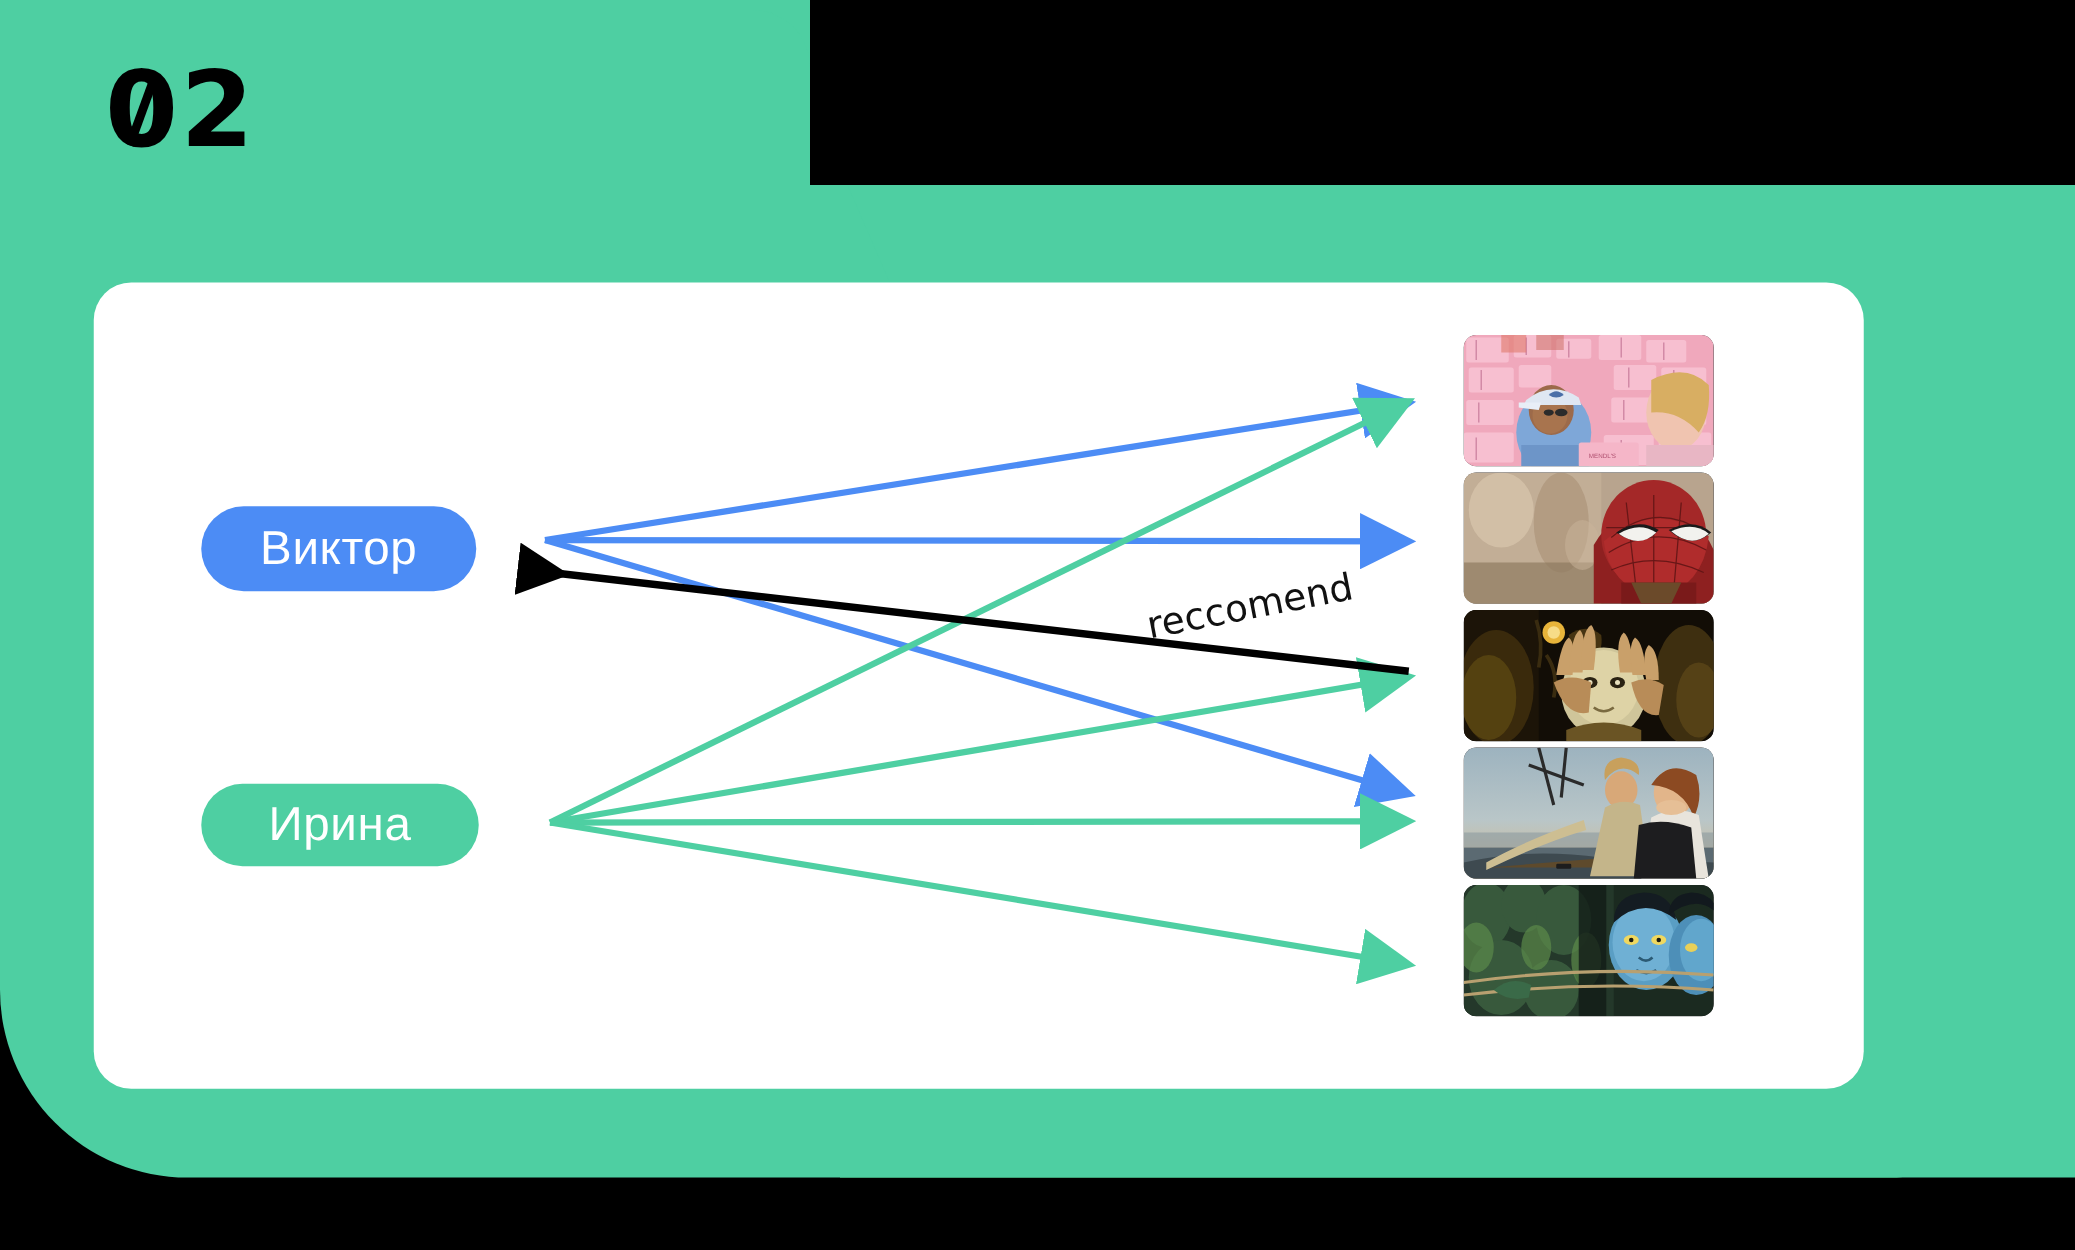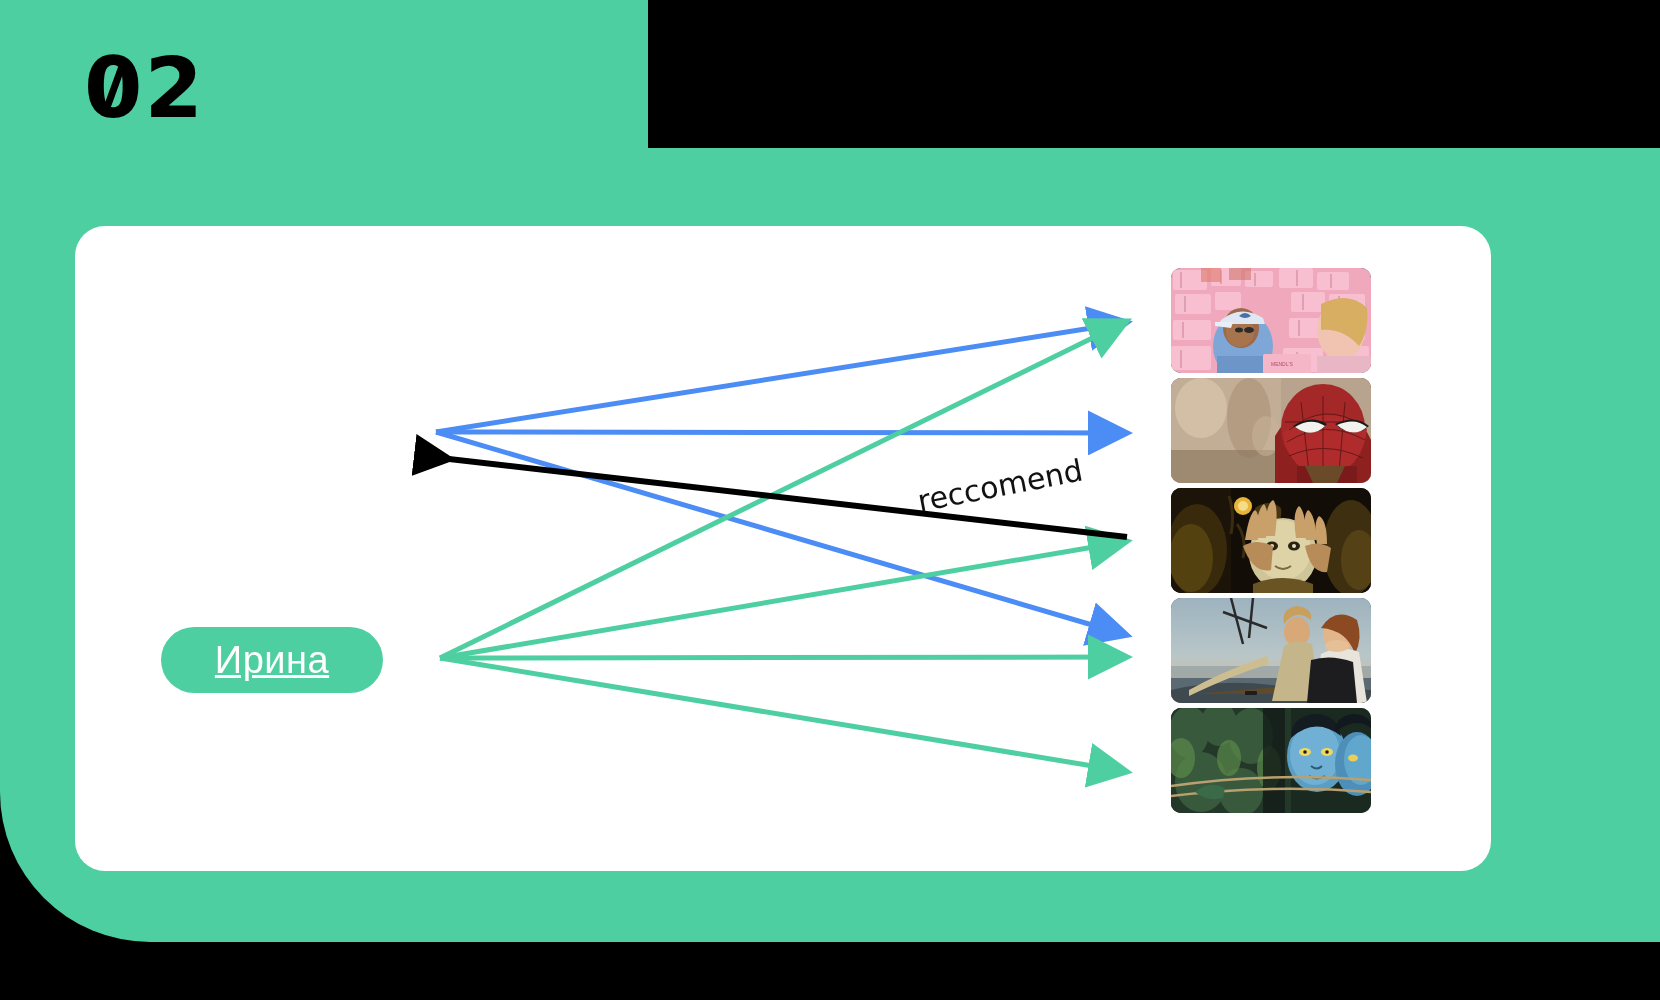--- a/index.html
+++ b/index.html
@@ -103,21 +103,20 @@
   }
   .pill-viktor {
     left: 86px; top: 179px;
     width: 220px; height: 68px;
     background: #4C8CF5;
   }
   .pill-irina {
     left: 86px; top: 401px;
     width: 222px; height: 66px;
     background: #4ECFA2;
-    text-decoration: underline;
   }
 
   
   .poster {
     position: absolute;
     left: 1096px;
     width: 200px;
     height: 105px;
     border-radius: 10px;
     overflow: hidden;
@@ -187,20 +186,23 @@
 
     <line x1="365" y1="432" x2="1048" y2="431" stroke="#4ECFA2" stroke-width="5" marker-end="url(#ah-green)"></line>
 
     <line x1="365" y1="432" x2="1048" y2="545" stroke="#4ECFA2" stroke-width="5" marker-end="url(#ah-green)"></line>
 
     <line x1="1052" y1="311" x2="348" y2="230" stroke="#000000" stroke-width="6" marker-end="url(#ah-black)"></line>
   </svg>
 
   <div class="reccomend-label">reccomend</div>
 
+  <div class="pill pill-viktor">
+    <span>Виктор</span>
+  </div>
   <div class="pill pill-irina">
     <span>Ирина</span>
   </div>
 
   <div class="poster" style="top:42px">
     <svg viewBox="0 0 200 105" preserveAspectRatio="none">
       <rect width="200" height="105" fill="#f0a8bc"></rect>
       <g fill="#f7bfd0">
         <rect x="2" y="2" width="34" height="20" rx="2"></rect>
         <rect x="40" y="0" width="30" height="18" rx="2"></rect>

